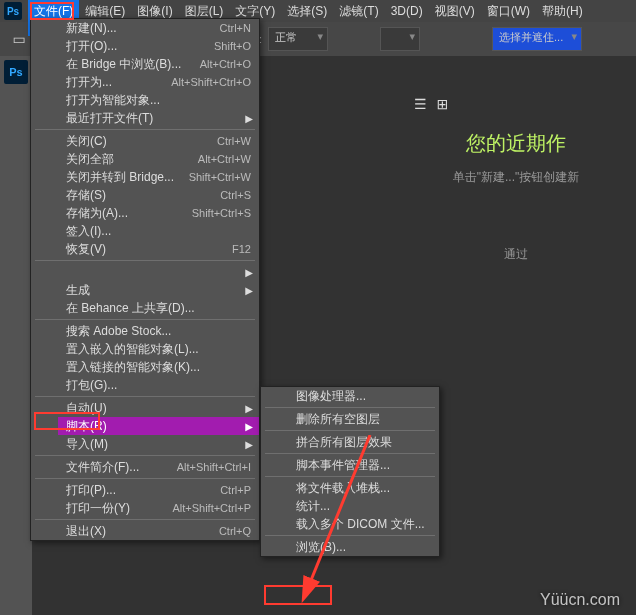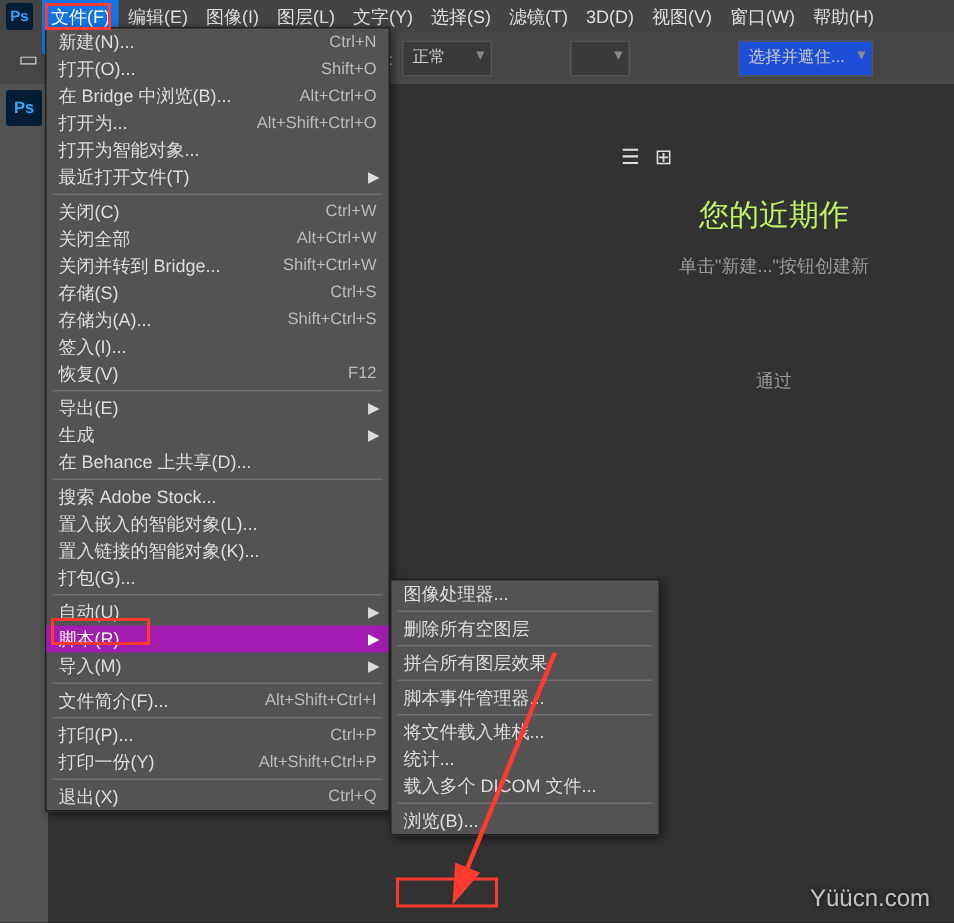--- a/index.html
+++ b/index.html
@@ -29,21 +29,21 @@
 .right-content .view-icons span { color: #ddd; font-size: 14px; }
 .right-content h2 { font-size: 20px; color: #bef264; font-weight: normal; margin-top: 18px; margin-bottom: 12px; }
 .right-content p { font-size: 12px; color: #999; }
 .right-content .hint2 { margin-top: 60px; font-size: 12px; color: #999; }
 
 .watermark { position: absolute; right: 16px; bottom: 6px; color: #fff; font-size: 16px; opacity: 0.7; text-shadow: 0 0 4px #000; }
 
 .dropdown-menu { position: absolute; background: #535353; border: 1px solid #222; box-shadow: 2px 2px 6px rgba(0,0,0,0.5); z-index: 100; }
 .dropdown-menu.main { left: 30px; top: 18px; width: 230px; }
 .dropdown-menu.sub { left: 260px; top: 386px; width: 180px; }
-.dropdown-menu .row { display: flex; align-items: center; padding: 2px 8px; height: 18px; color: #ddd; font-size: 12px; cursor: pointer; }
+.dropdown-menu .row { display: flex; align-items: center; padding: 2px 8px; height: 18px; color: #ddd; font-size: 12px; cursor: pointer; margin-left: 27px; }
 .dropdown-menu .row.hover { background: #a21caf; color: #fff; }
 .dropdown-menu .row .label { flex: 1; }
 .dropdown-menu .row .shortcut { color: #bbb; font-size: 11px; }
 .dropdown-menu .row .arrow { position: absolute; right: 6px; font-size: 10px; }
 .dropdown-menu .divider { height: 1px; background: #6f6f6f; margin: 2px 4px; }
 
 .red-box { position: absolute; border: 2px solid #ff3b30; pointer-events: none; z-index: 200; }
 .red-box.b1 { left: 30px; top: 2px; width: 44px; height: 18px; }
 .red-box.b2 { left: 34px; top: 412px; width: 66px; height: 18px; }
 .red-box.b3 { left: 264px; top: 585px; width: 68px; height: 20px; }
@@ -148,21 +148,20 @@
     </div>
     <div class="row">
       <span class="label">签入(I)...</span>
     </div>
     <div class="row">
       <span class="label">恢复(V)</span>
       <span class="shortcut">F12</span>
     </div>
     <div class="divider"></div>
     <div class="row">
-      <span class="label">导出(E)</span>
       <span class="arrow">▶</span>
     </div>
     <div class="row">
       <span class="label">生成</span>
       <span class="arrow">▶</span>
     </div>
     <div class="row">
       <span class="label">在 Behance 上共享(D)...</span>
     </div>
     <div class="divider"></div>

